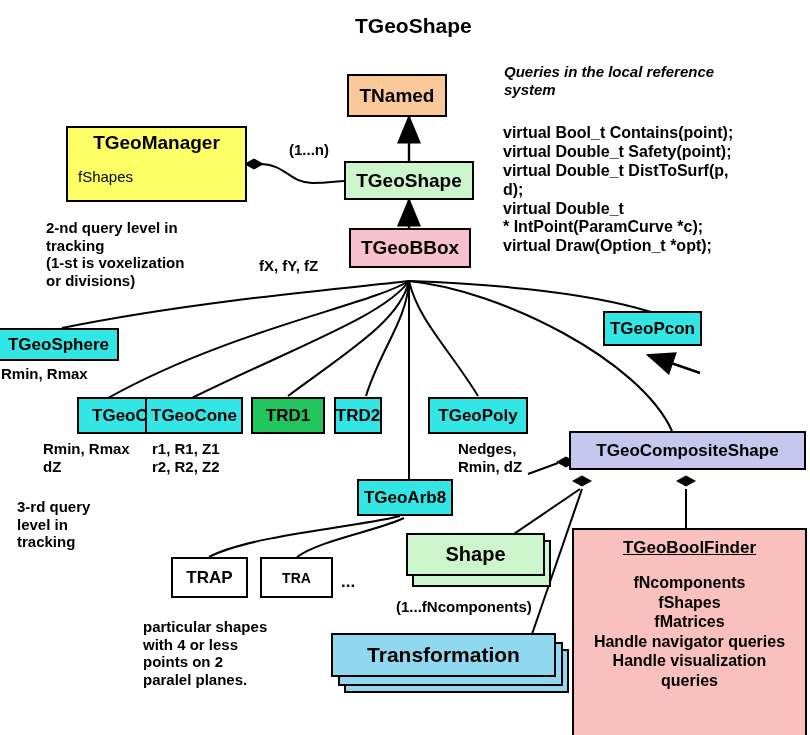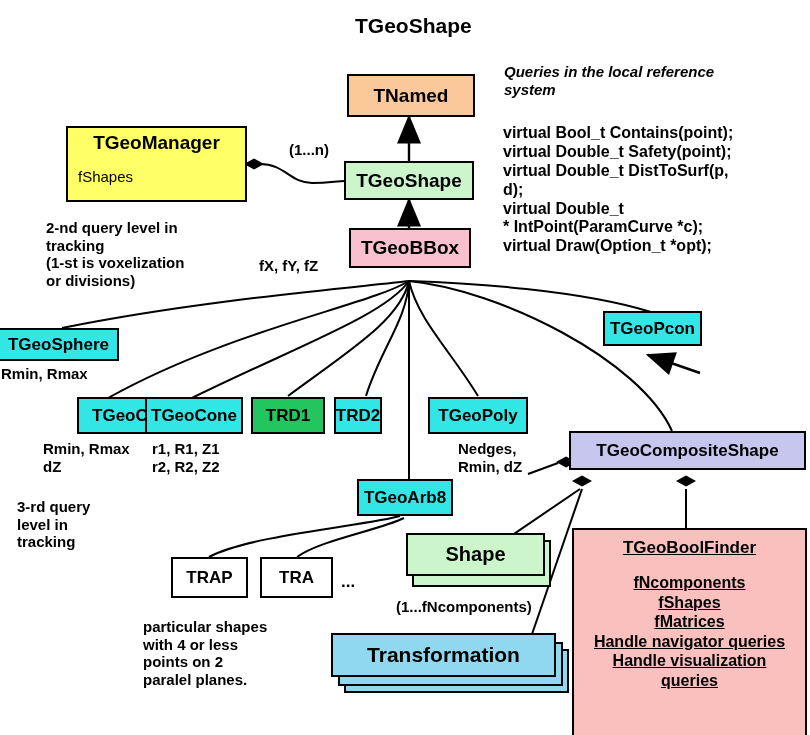--- a/index.html
+++ b/index.html
@@ -111,21 +111,21 @@
     <path d="M580,489 L505,540" stroke="#000" stroke-width="2" fill="none"></path>
 
     <path d="M582,489 L530,640" stroke="#000" stroke-width="2" fill="none"></path>
 
     <polygon points="676,481 686,475.5 696,481 686,486.5" fill="#000"></polygon>
     <line x1="686" y1="489" x2="686" y2="528" stroke="#000" stroke-width="2"></line>
   </svg>
 
   <div class="title" style="left:355px; top:14px; font-size:21px;">TGeoShape</div>
 
-  <div class="node" style="left:347px; top:74px; width:128px; height:43px; background:#fbc89a; font-size:19px;">
+  <div class="node" style="left:347px; top:74px; width:100px; height:43px; background:#fbc89a; font-size:19px;">
     <span>TNamed</span>
   </div>
 
   <div class="node left-title" style="left:66px; top:126px; width:181px; height:76px; background:#ffff66; padding:4px 10px;">
     <span style="font-size:19px; align-self:center;">TGeoManager</span>
     <span style="font-size:15px; font-weight:normal; margin-top:14px;">fShapes</span>
   </div>
 
   <div class="node" style="left:344px; top:161px; width:130px; height:39px; background:#ccf5cc; font-size:19px;">
     <span>TGeoShape</span>
@@ -169,41 +169,41 @@
   </div>
 
   <div class="node" style="left:569px; top:431px; width:237px; height:39px; background:#c6c6ee; font-size:17px;">
     <span>TGeoCompositeShape</span>
   </div>
 
   <div class="node" style="left:171px; top:557px; width:77px; height:41px; background:#ffffff; font-size:17px;">
     <span>TRAP</span>
   </div>
 
-  <div class="node" style="left:260px; top:557px; width:73px; height:41px; background:#ffffff; font-size:17px;">
+  <div class="node" style="left:260px; top:557px; width:73px; height:41px; background:#ffffff; font-size:14px;">
     <span>TRA</span>
   </div>
 
   <div class="note bold" style="left:341px; top:572px; font-size:17px;">...</div>
 
   <div class="stack-shadow" style="left:412px; top:540px; width:139px; height:47px; background:#ccf5cc;"></div>
   <div class="node" style="left:406px; top:533px; width:139px; height:43px; background:#ccf5cc; font-size:20px;">
     <span>Shape</span>
   </div>
 
   <div class="stack-shadow" style="left:344px; top:649px; width:225px; height:44px; background:#8fd8f0;"></div>
   <div class="stack-shadow" style="left:338px; top:642px; width:225px; height:44px; background:#8fd8f0;"></div>
   <div class="node" style="left:331px; top:633px; width:225px; height:44px; background:#8fd8f0; font-size:21px;">
     <span>Transformation</span>
   </div>
 
   <div class="node" style="left:572px; top:528px; width:235px; height:226px; background:#f9c0bd;
               flex-direction:column; justify-content:flex-start; padding-top:8px;">
     <span class="hdr-underline" style="font-size:17px;">TGeoBoolFinder</span>
-    <span class="boolbody" style="font-size:16px; margin-top:15px;text-decoration:underline;">fNcomponents
+    <span class="boolbody" style="font-size:16px; margin-top:15px;">fNcomponents
 fShapes
 fMatrices
 Handle navigator queries
 Handle visualization
 queries</span>
   </div>
 
   <div class="note bold" style="left:289px; top:141px; font-size:15px;">(1...n)</div>
 
   <div class="note bold" style="left:259px; top:257px; font-size:15px;">fX, fY, fZ</div>

